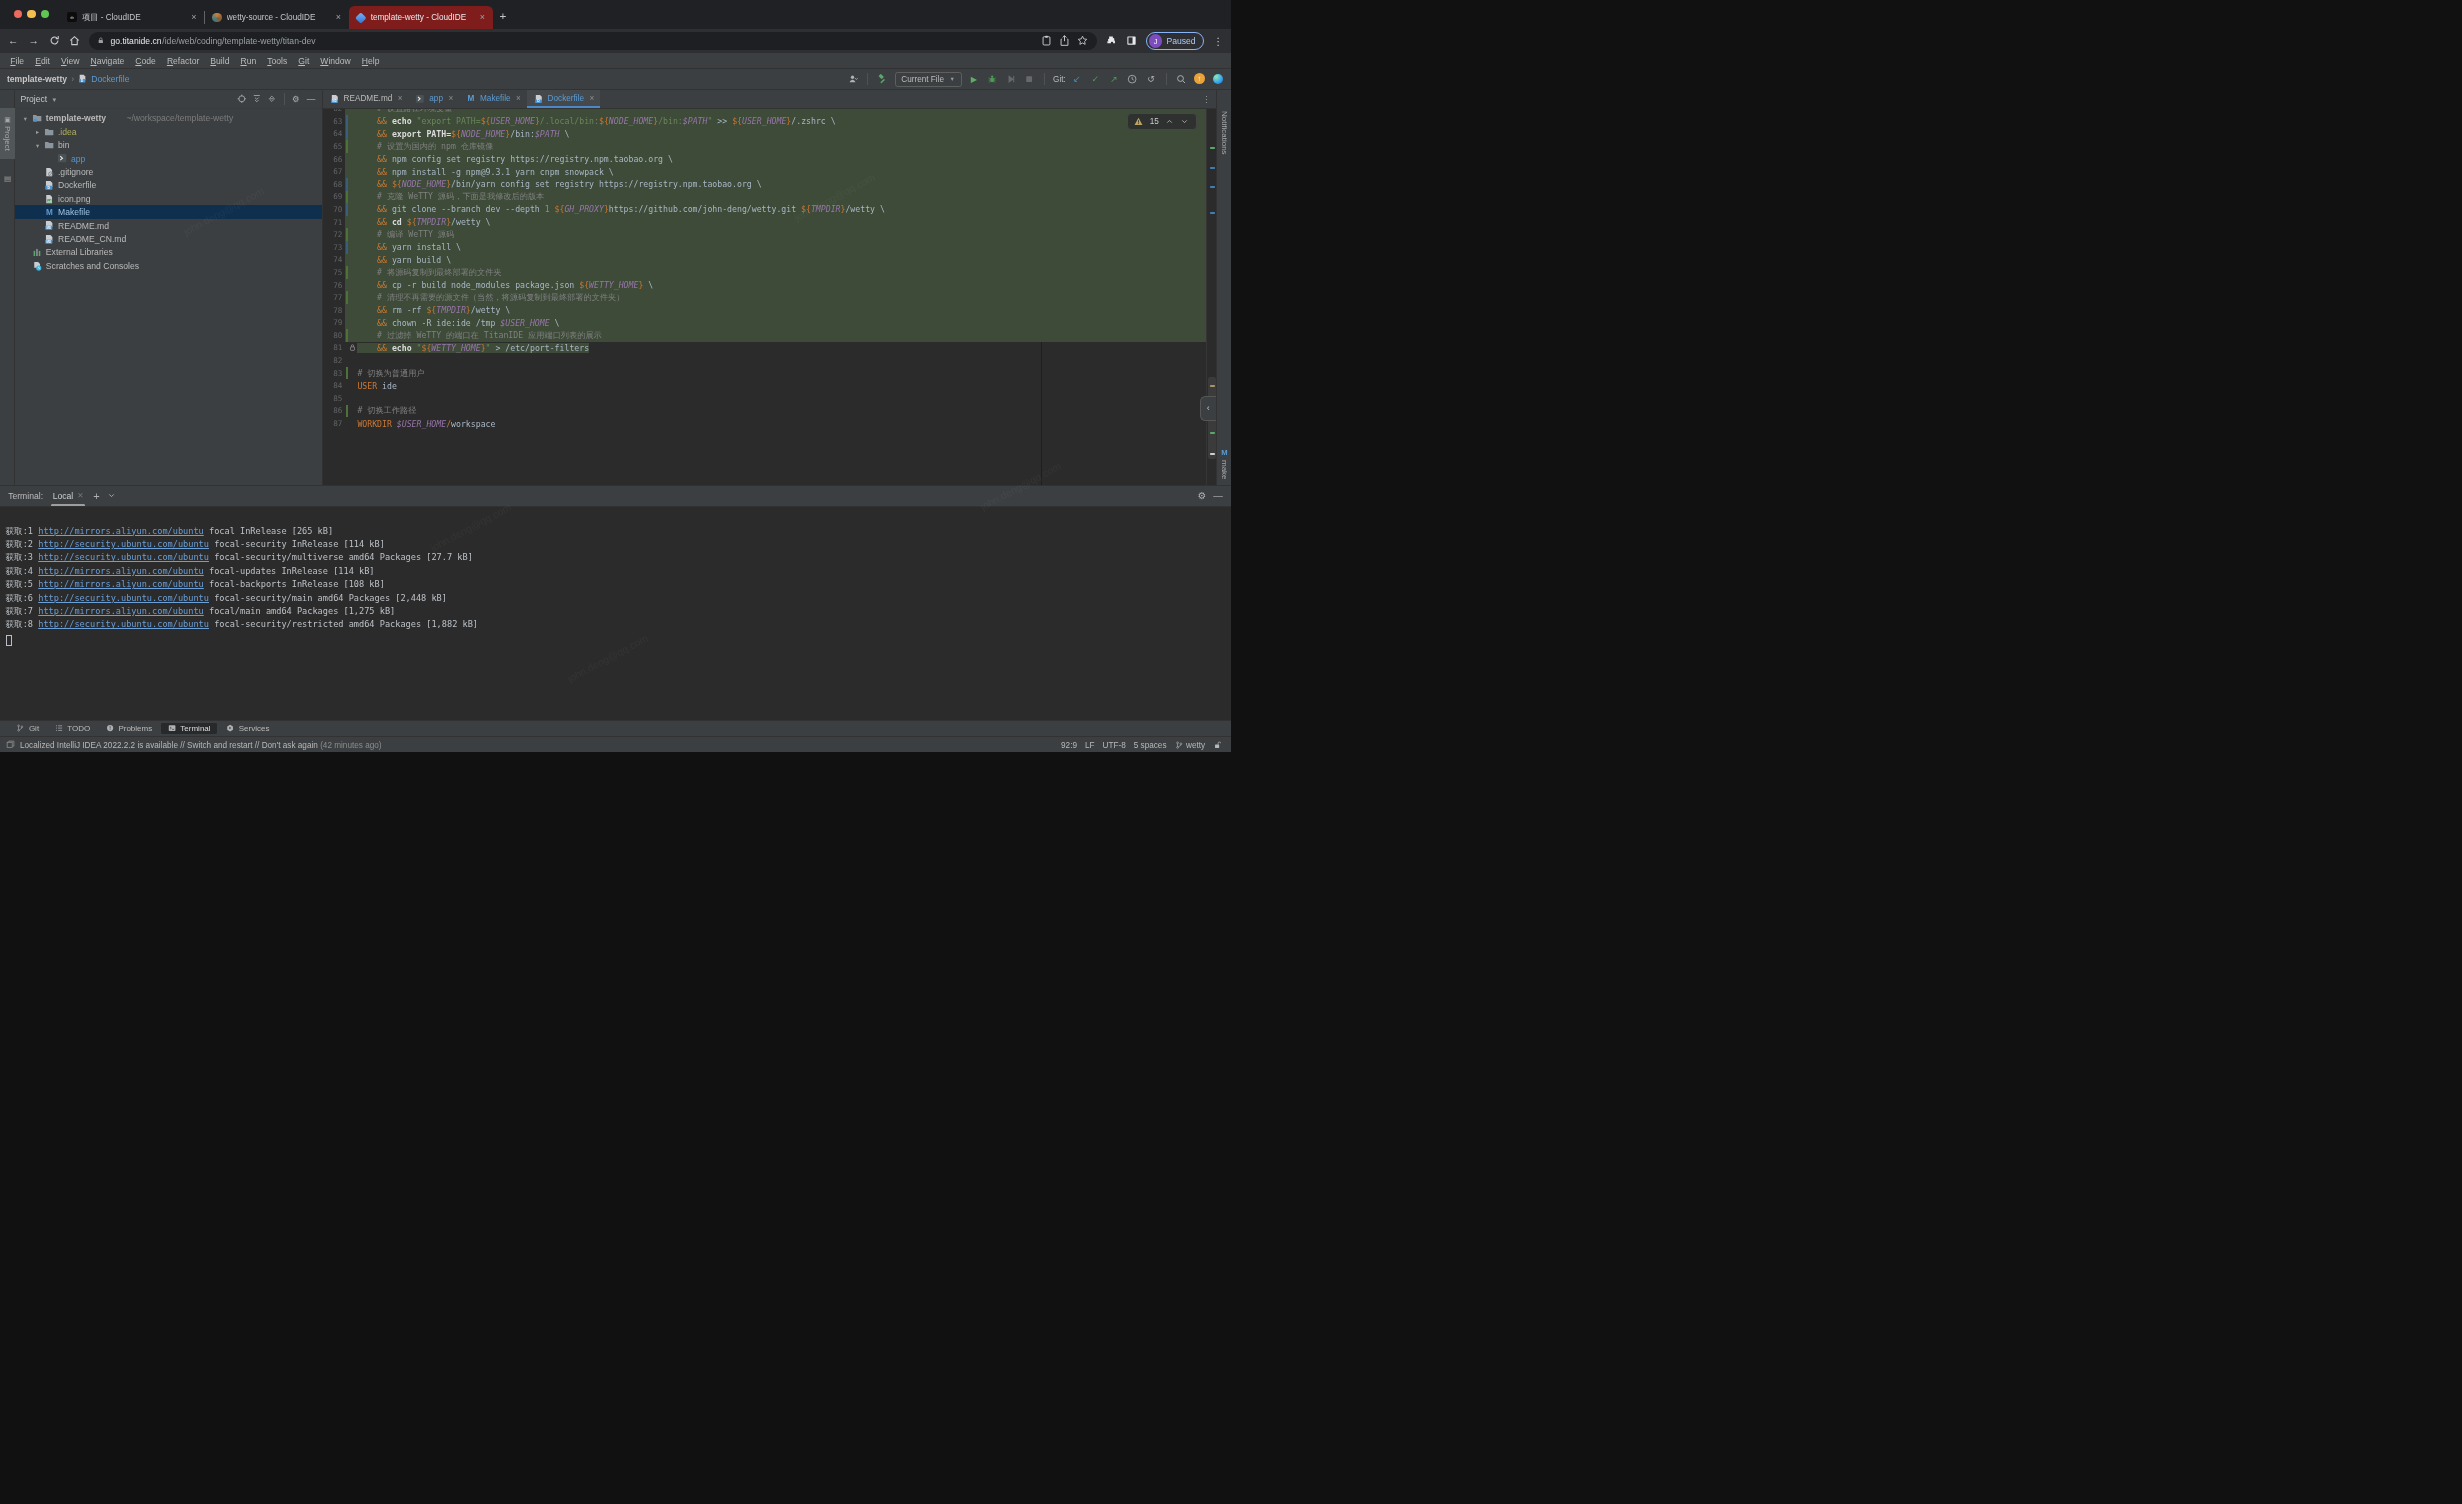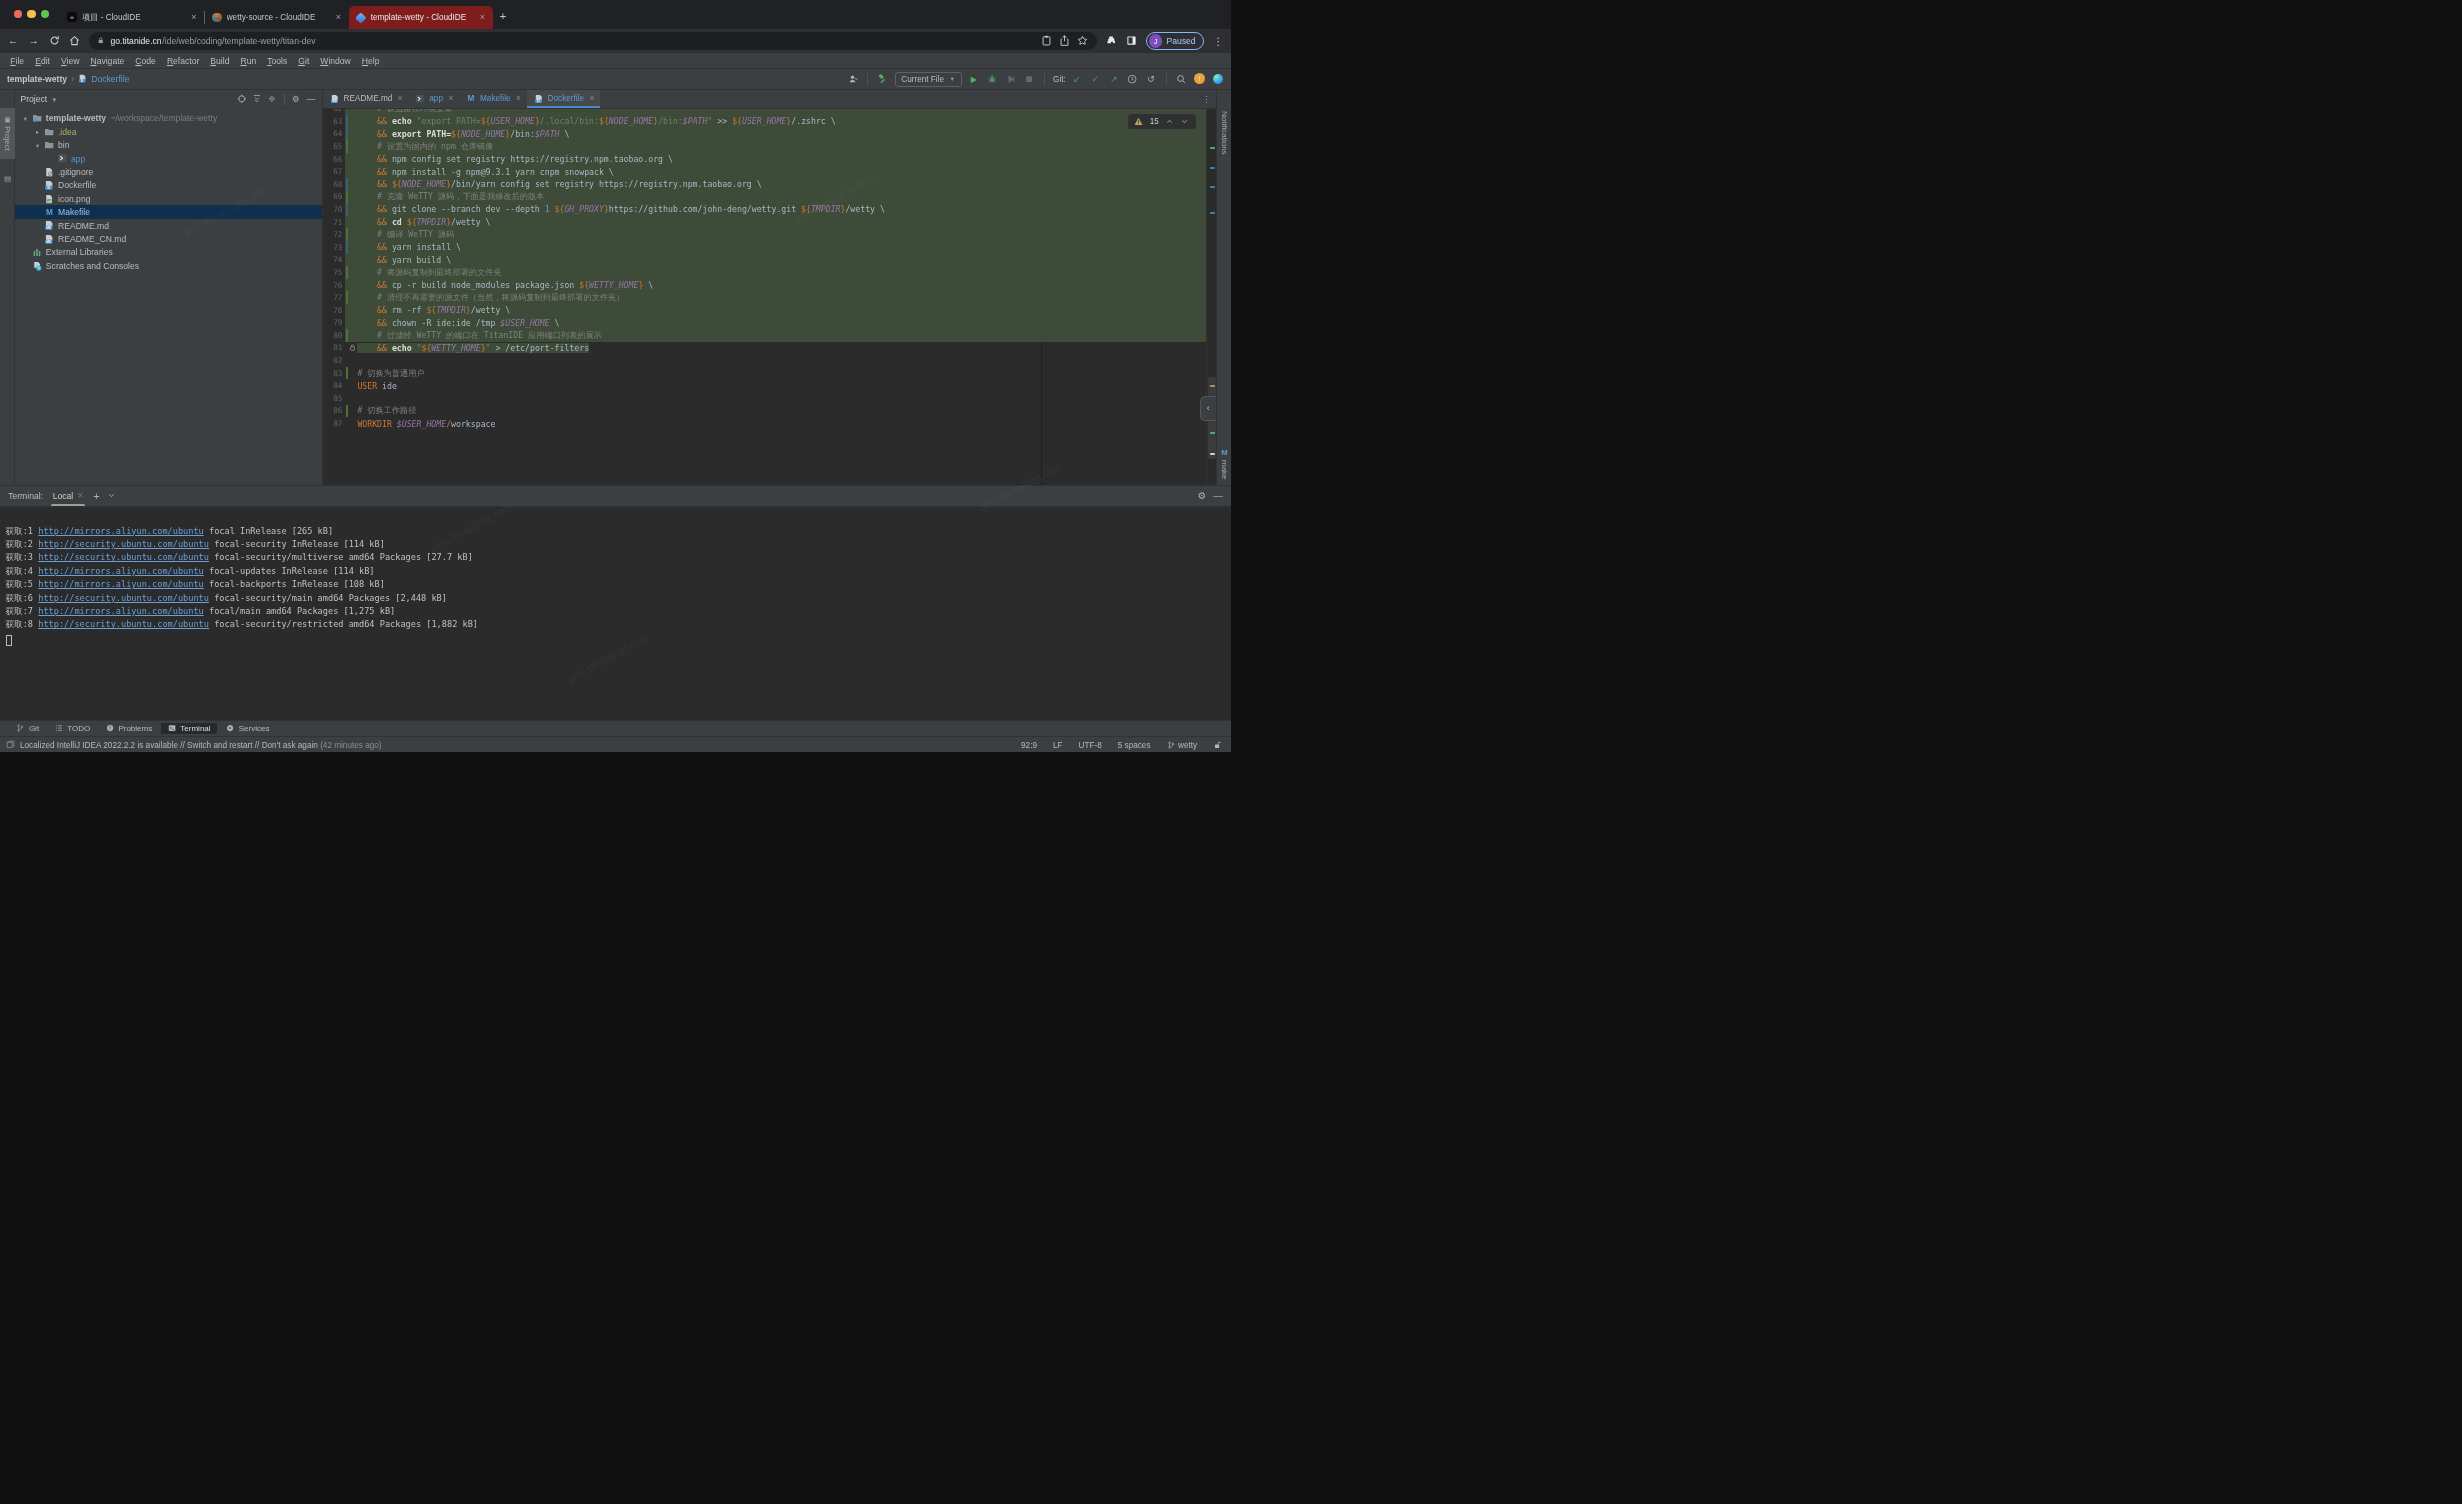--- a/index.html
+++ b/index.html
@@ -66,21 +66,21 @@
   #projhead .caret{color:#9a9a9a;font-size:6.2px;}
   #projhead .grow{flex:1;}
   .phico{width:11px;height:11px;display:flex;align-items:center;justify-content:center;color:#afb1b3;}
   .phico svg{width:9.6px;height:9.6px;}
   #tree{padding-top:2.7px;overflow:hidden;}
   .trow{height:13.4px;display:flex;align-items:center;gap:3.4px;white-space:nowrap;font-size:8.6px;color:#bbb;}
   .trow .chev{width:6.9px;color:#9a9a9a;font-size:6.2px;text-align:center;flex:none;}
   .trow .ticon{width:10.3px;height:10.3px;flex:none;display:flex;align-items:center;justify-content:center;}
   .trow .ticon svg{width:10.3px;height:10.3px;}
   .trow.selected{background:#0f2f4e;}
-  .tsuffix{color:#7c7c7c;margin-left:1px;}
+  .tsuffix{color:#7c7c7c;margin-left:17px;}
 
   #editor{flex:1;display:flex;flex-direction:column;position:relative;background:#2b2b2b;min-width:0;}
   #edtabs{height:18.6px;background:#3c3f41;border-bottom:0.7px solid #323232;display:flex;align-items:stretch;}
   .etab{display:flex;align-items:center;gap:4.1px;padding:0 6.2px;font-size:8.2px;color:#bbb;position:relative;}
   .etab .x{color:#8c8c8c;font-size:8.2px;margin-left:1.4px;}
   .etab.mod{color:#5b9bd3;}
   .etab.active{background:#45494c;}
   .etab.active::after{content:"";position:absolute;left:0;right:0;bottom:0;height:2.1px;background:#4a88c7;}
   .etab .eicon{width:9.6px;height:9.6px;display:flex;align-items:center;justify-content:center;}
   .etab .eicon svg{width:9.6px;height:9.6px;}
@@ -124,21 +124,21 @@
   .tline a{color:#6a9fd8;text-decoration:underline;}
   #cursor{width:6.2px;height:11px;border:1px solid #b9bec4;margin-top:2.1px;margin-left:0.7px;}
 
   
   #toolwinbar{height:16px;background:#3c3f41;border-top:0.7px solid #323232;display:flex;align-items:center;padding-left:9.6px;gap:2.7px;}
   .twbtn{display:flex;align-items:center;gap:4.1px;padding:1.4px 6.2px;color:#bbb;font-size:8px;border-radius:1.4px;}
   .twbtn.active{background:#27292b;color:#ddd;}
   .twbtn svg{width:8.2px;height:8.2px;}
   #statusbar{height:17px;background:#3c3f41;border-top:0.7px solid #323232;display:flex;align-items:center;padding:0 9.6px 0 5.5px;gap:5.5px;font-size:8.2px;color:#b8b8b8;}
   #statusbar .grow{flex:1;}
-  #statusRight{display:flex;align-items:center;gap:16px;color:#b8b8b8;}
+  #statusRight{display:flex;align-items:center;gap:8px;color:#b8b8b8;}
   #statusRight .itm{display:flex;align-items:center;gap:3.4px;}
   #statusRight svg{width:8.2px;height:8.2px;}
   .dimtxt{color:#8c8c8c;text-align:right;}
 
   .wm{position:absolute;color:rgba(255,255,255,.045);font-size:10.3px;transform:rotate(-28deg);pointer-events:none;white-space:nowrap;z-index:40;}
 </style>
 </head>
 <body>
 
 <div id="stage">

